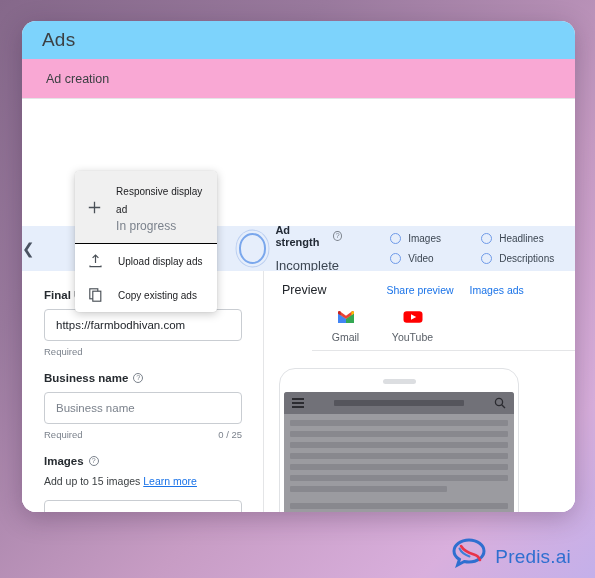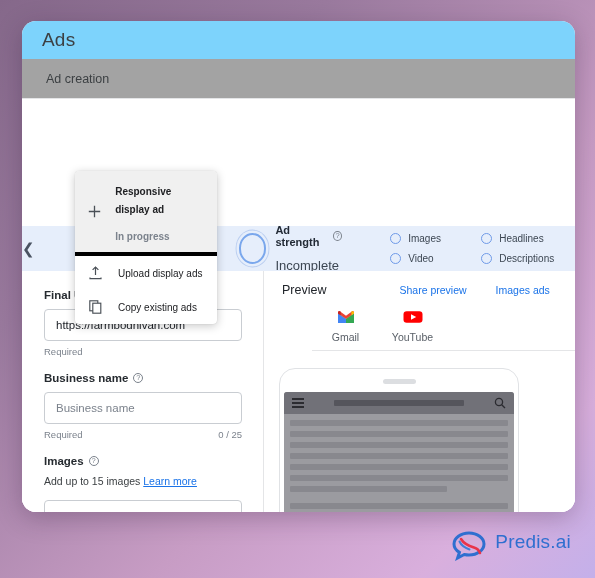--- a/index.html
+++ b/index.html
@@ -32,21 +32,21 @@
     font-size: 19px; color: #3c4043; letter-spacing: .2px;
   }
 
   .app-body { position: relative; height: 453px; background:#fff; }
 
   .ad-creation-bar {
     height: 40px;
     border-bottom: 1px solid #e4e5e7;
     display: flex; align-items: center;
     padding-left: 24px;
-    background: #a3a3a3;
+    background: #f9a8d4;
   }
   .ad-creation-bar span { font-size: 12.5px; color: #3c4043; font-weight: 500; }
 
   
   .strength-banner {
     position: absolute; left: 0; right: 0; top: 167px;
     height: 45px;
     background: #e6eefb;
     display: flex; align-items: center;
   }
@@ -121,21 +121,21 @@
     font-size: 11.5px; color: #4a5057;
   }
 
   
   .preview-head {
     display: flex; align-items: center;
     padding: 12px 18px 0 18px;
   }
   .preview-head .pv-title { font-size: 12.5px; color: #20242a; }
   .pv-links { margin-left: 60px; display: flex; gap: 16px; }
-  .pv-links a { font-size: 10.5px; color: #1a73e8; text-decoration: none; margin-left: 13px; }
+  .pv-links a { font-size: 10.5px; color: #1a73e8; text-decoration: none; }
 
   .pv-tabs {
     display: flex; gap: 0; margin: 11px 0 0 48px;
     border-bottom: 1px solid #e4e5e7; width: 285px;
   }
   .pv-tab {
     width: 67px; text-align: center; padding-bottom: 7px;
     position: relative;
   }
   .pv-tab .ico { height: 18px; display:flex; align-items:center; justify-content:center;}
@@ -180,30 +180,30 @@
     position: absolute; left: 53px; top: 112px;
     width: 142px;
     background: #fff; border-radius: 4px;
     box-shadow: 0 2px 10px rgba(0,0,0,.22), 0 0 1px rgba(0,0,0,.2);
     overflow: hidden; z-index: 40;
   }
   .dd-item {
     display: flex; align-items: center; gap: 14px;
     padding: 10px 12px;
   }
-  .dd-item.sel { background: #f0f0f0; border-bottom: 4px solid #000000; font-weight: bold; }
+  .dd-item.sel { background: #f0f0f0; border-bottom: 1px solid #000000; }
   .dd-ico { width: 17px; display:flex; justify-content:center; color:#4a5057; }
   .dd-t1 { font-size: 10px; color: #202124; }
-  .dd-t2 { font-size: 10px; color: #7b828c; margin-top: 14px; }
+  .dd-t2 { font-size: 12px; color: #7b828c; margin-top: 2px; }
   .dd-single { font-size: 10px; color: #202124; }
 
   
   .brand {
-    position: absolute; right: 24px; bottom: 17px;
-    display: flex; align-items: flex-start; gap: 9px;
+    position: absolute; right: 24px; bottom: 10px;
+    display: flex; align-items: flex-end; gap: 9px;
   }
   .brand-name { font-size: 19px; color: #2f6fd0; letter-spacing: .2px; }
 </style>
 </head>
 <body>
 
 <div class="card">
 
   <div class="card-topbar">
     <div class="card-title">Ads</div>

